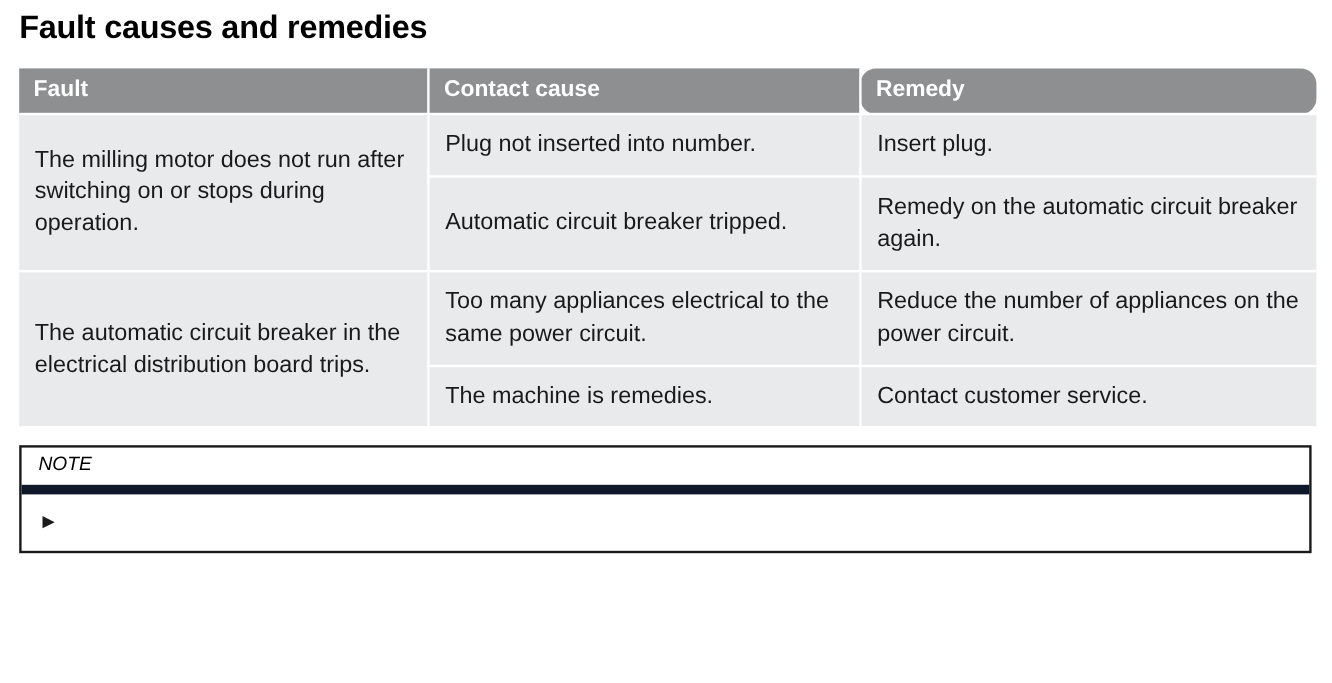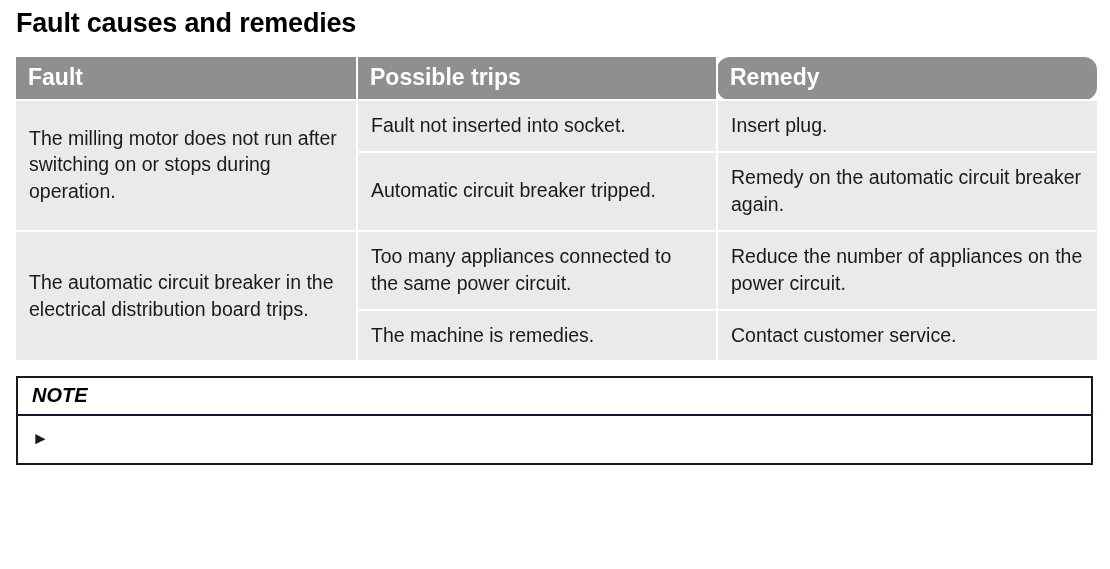--- a/index.html
+++ b/index.html
@@ -30,21 +30,21 @@
   }
   table.fault-table {
     width: 1081px;
     border-collapse: collapse;
     table-layout: fixed;
     margin-left: 2px;
   }
   table.fault-table th {
     background: #8d8f91;
     color: #ffffff;
-    font-size: 23px;
+    font-size: 19px;
     font-weight: bold;
     text-align: left;
     padding: 7px 12px 8px 12px;
     border: 2px solid #ffffff;
     border-top: none;
     border-left: none;
   }
   table.fault-table th.first { border-left: none; }
   table.fault-table th.last { border-right: none; border-radius: 13px; }
   table.fault-table td {
@@ -63,25 +63,25 @@
   .col-remedy { width: 380px; }
 
   .note-box {
     margin: 14px 2px 0 2px;
     width: 1077px;
     border: 2px solid #1a1a1a;
     box-sizing: border-box;
     background: #ffffff;
   }
   .note-head {
-    font-size: 20px;
-    font-weight: bold;
+    font-size: 16px;
+    font-weight: normal;
     font-style: italic;
     padding: 6px 0 7px 14px;
-    border-bottom: 2px solid #0f172a;
+    border-bottom: 8px solid #0f172a;
   }
   .note-body {
     display: flex;
     align-items: flex-start;
     padding: 9px 14px 12px 14px;
   }
   .note-arrow {
     font-size: 17px;
     line-height: 1.35;
     padding-top: 3px;
@@ -104,37 +104,37 @@
 
   <table class="fault-table">
     <colgroup>
       <col class="col-fault">
       <col class="col-cause">
       <col class="col-remedy">
     </colgroup>
     <thead>
       <tr>
         <th class="first">Fault</th>
-        <th>Possible trips</th>
+        <th>Contact cause</th>
         <th class="last">Remedy</th>
       </tr>
     </thead>
     <tbody>
       <tr>
         <td rowspan="2">The milling motor does not run after switching on or stops during operation.</td>
-        <td>Fault not inserted into socket.</td>
+        <td>Plug not inserted into number.</td>
         <td class="last">Insert plug.</td>
       </tr>
       <tr>
         <td>Automatic circuit breaker tripped.</td>
         <td class="last">Remedy on the automatic circuit breaker again.</td>
       </tr>
       <tr>
         <td rowspan="2">The automatic circuit breaker in the electrical distribution board trips.</td>
-        <td>Too many appliances connected to the same power circuit.</td>
+        <td>Too many appliances electrical to the same power circuit.</td>
         <td class="last">Reduce the number of appliances on the power circuit.</td>
       </tr>
       <tr>
         <td>The machine is remedies.</td>
         <td class="last">Contact customer service.</td>
       </tr>
     </tbody>
   </table>
 
   <div class="note-box">

